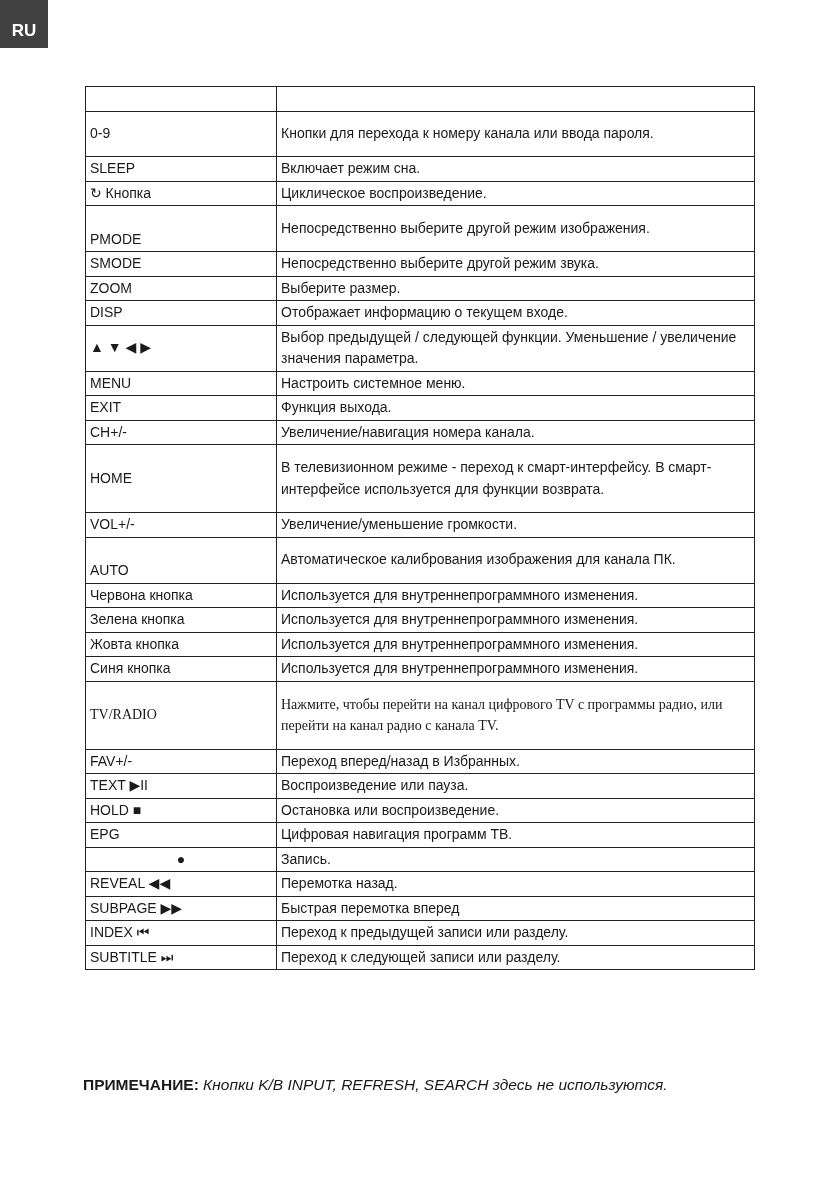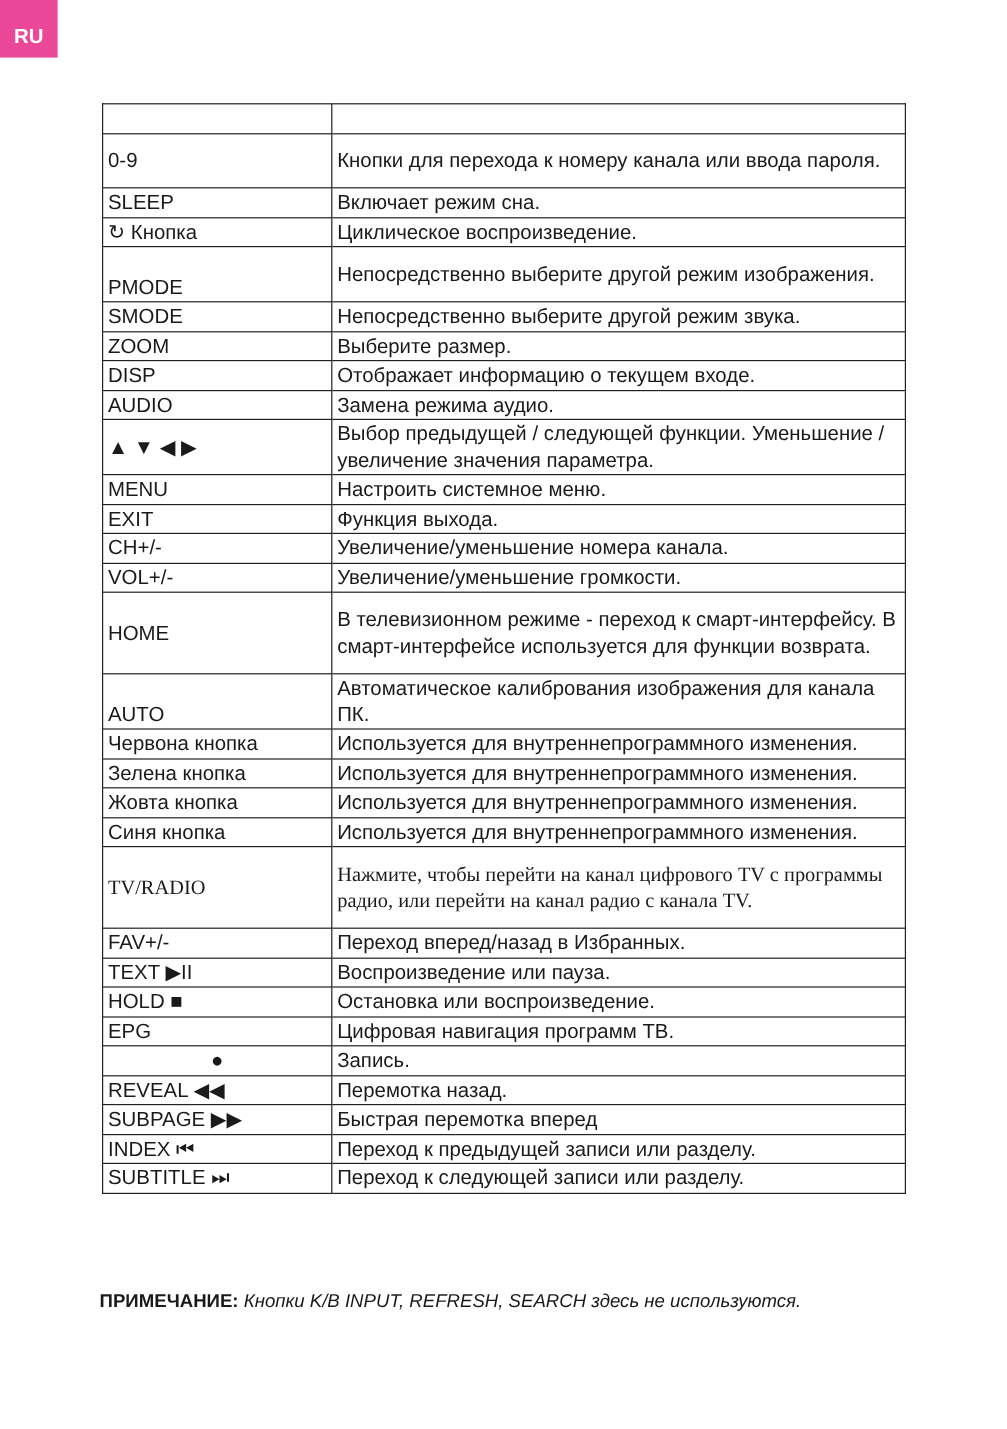--- a/index.html
+++ b/index.html
@@ -1,22 +1,22 @@
 <!DOCTYPE html>
 <html><head>
 <meta charset="utf-8">
 <style>
   html, body { margin:0; padding:0; background:#ffffff; }
   body { width:839px; height:1191px; position:relative; overflow:hidden;
          font-family:"Liberation Sans", sans-serif; color:#1a1a1a; }
-  .lang-tab { position:absolute; left:0; top:0; width:48px; height:48px; background:#ec4899;
+  .lang-tab { position:absolute; left:0; top:0; width:48px; height:48px; background:#404040;
               color:#ffffff; font-weight:bold; font-size:17px; display:flex; align-items:center;
               justify-content:center; padding-top:14px; box-sizing:border-box; }
   table.keys { position:absolute; left:85px; top:86px; width:670px; border-collapse:collapse;
-               table-layout:fixed; font-size:17px; line-height:21.5px; }
+               table-layout:fixed; font-size:14px; line-height:21.5px; }
   table.keys td { border:1.3px solid #222; padding:1px 4px 1px 4px; vertical-align:middle; }
   table.keys col.c1 { width:191px; }
   table.keys tr.hdr td { height:22px; }
   table.keys td.k { white-space:nowrap; }
   table.keys td.k.bottom { vertical-align:bottom; }
   table.keys td.k.center { text-align:center; }
   .note { position:absolute; left:83px; top:1076px; font-size:15.5px; white-space:nowrap; }
   .note b { font-weight:bold; }
   .note i { font-style:italic; }
 </style>
@@ -56,47 +56,43 @@
         <td>Непосредственно выберите другой режим звука.</td>
       </tr>
       <tr style="height: 24.5px;">
         <td class="k">ZOOM</td>
         <td>Выберите размер.</td>
       </tr>
       <tr style="height: 24.5px;">
         <td class="k">DISP</td>
         <td>Отображает информацию о текущем входе.</td>
       </tr>
-      <tr style="height: 24.5px;">
-        <td class="k">AUDIO</td>
-        <td>Замена режима аудио.</td>
-      </tr>
       <tr style="height: 46px;">
         <td class="k">▲ ▼ ◀ ▶</td>
         <td>Выбор предыдущей / следующей функции. Уменьшение / увеличение значения параметра.</td>
       </tr>
       <tr style="height: 24.5px;">
         <td class="k">MENU</td>
         <td>Настроить системное меню.</td>
       </tr>
       <tr style="height: 24.5px;">
         <td class="k">EXIT</td>
         <td>Функция выхода.</td>
       </tr>
       <tr style="height: 24.5px;">
         <td class="k">CH+/-</td>
-        <td>Увеличение/уменьшение номера канала.</td>
+        <td>Увеличение/навигация номера канала.</td>
+      </tr>
+      <tr style="height: 68px;">
+        <td class="k">HOME</td>
+        <td>В телевизионном режиме - переход к смарт-интерфейсу. В смарт-интерфейсе используется для функции возврата.</td>
       </tr>
       <tr style="height: 24.5px;">
         <td class="k">VOL+/-</td>
         <td>Увеличение/уменьшение громкости.</td>
-      </tr>
-      <tr style="height: 68px;">
-        <td class="k">HOME</td>
-        <td>В телевизионном режиме - переход к смарт-интерфейсу. В смарт-интерфейсе используется для функции возврата.</td>
       </tr>
       <tr style="height: 46px;">
         <td class="k bottom">AUTO</td>
         <td>Автоматическое калибрования изображения для канала ПК.</td>
       </tr>
       <tr style="height: 24.5px;">
         <td class="k">Червона кнопка</td>
         <td>Используется для внутреннепрограммного изменения.</td>
       </tr>
       <tr style="height: 24.5px;">

